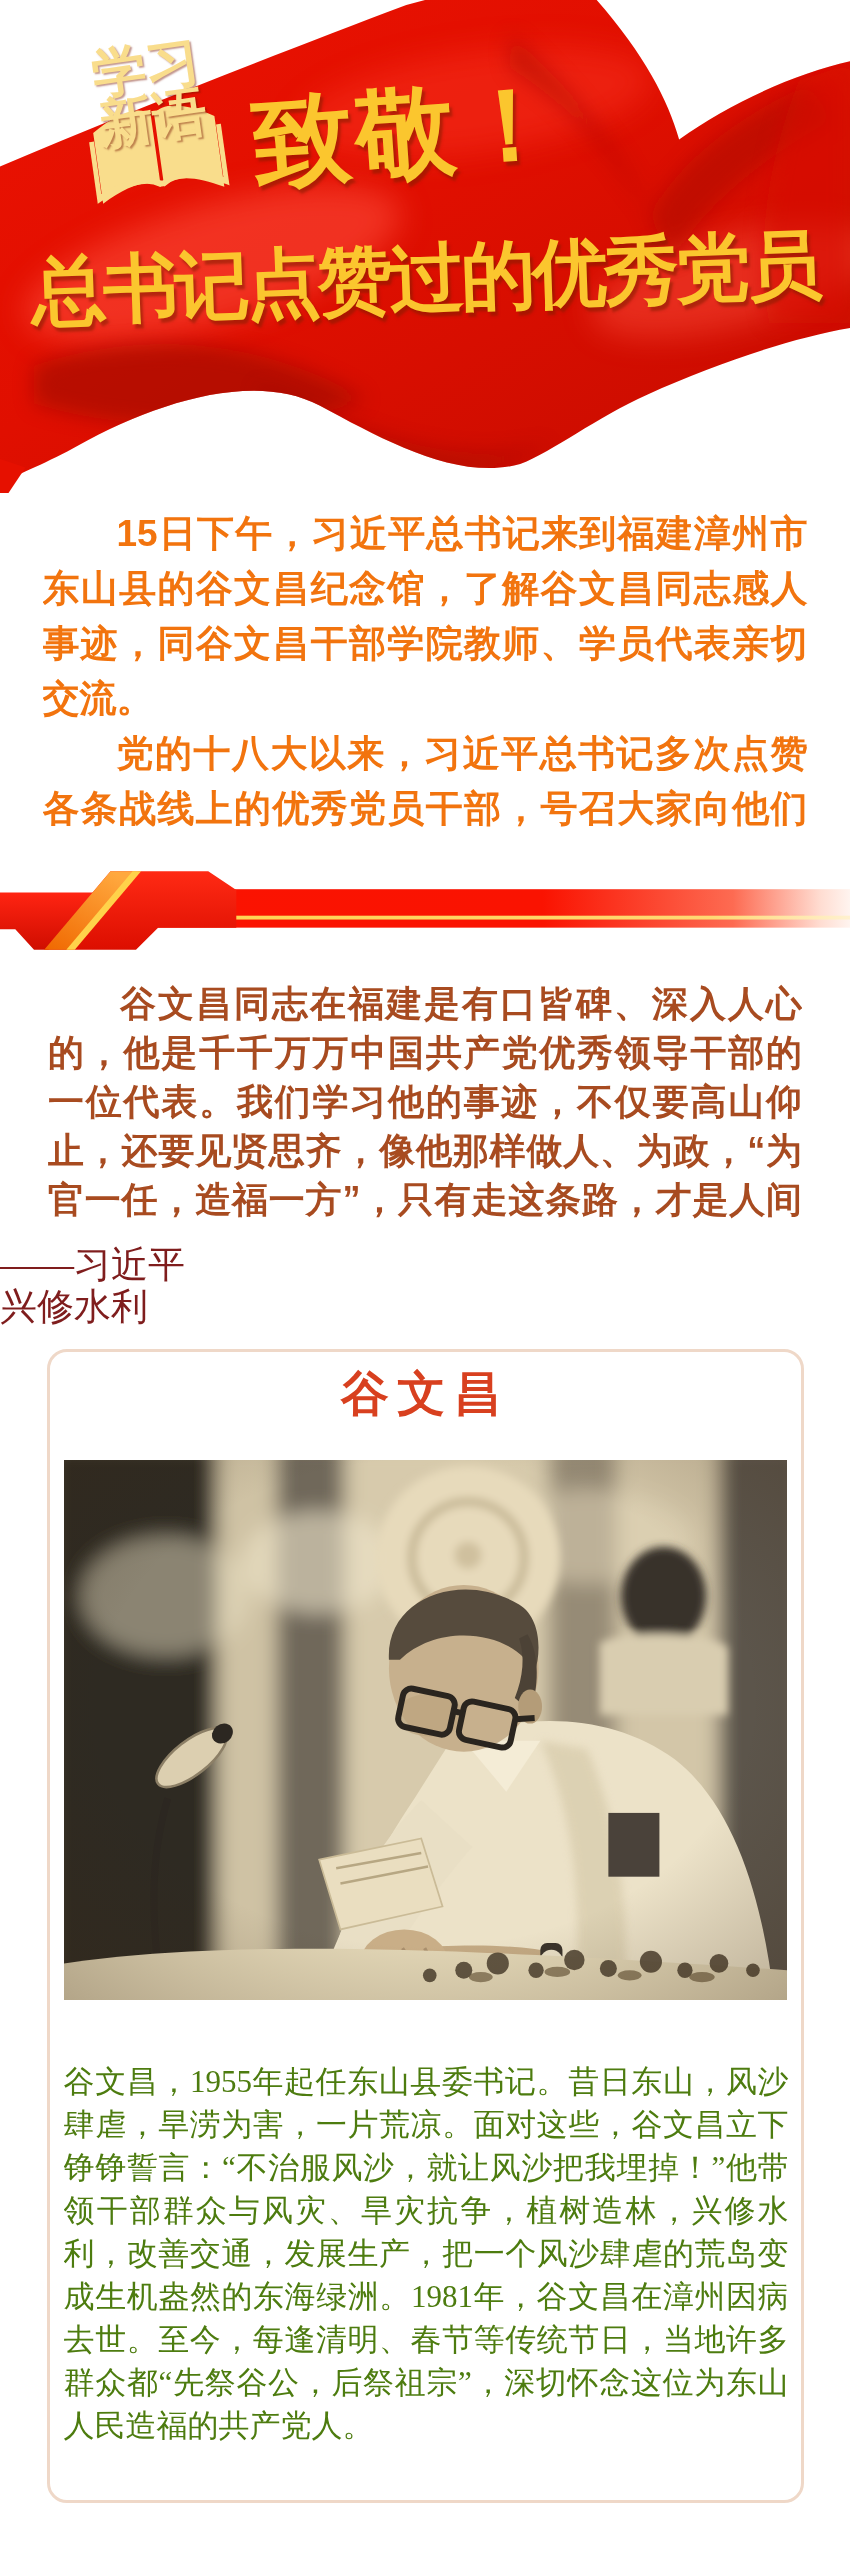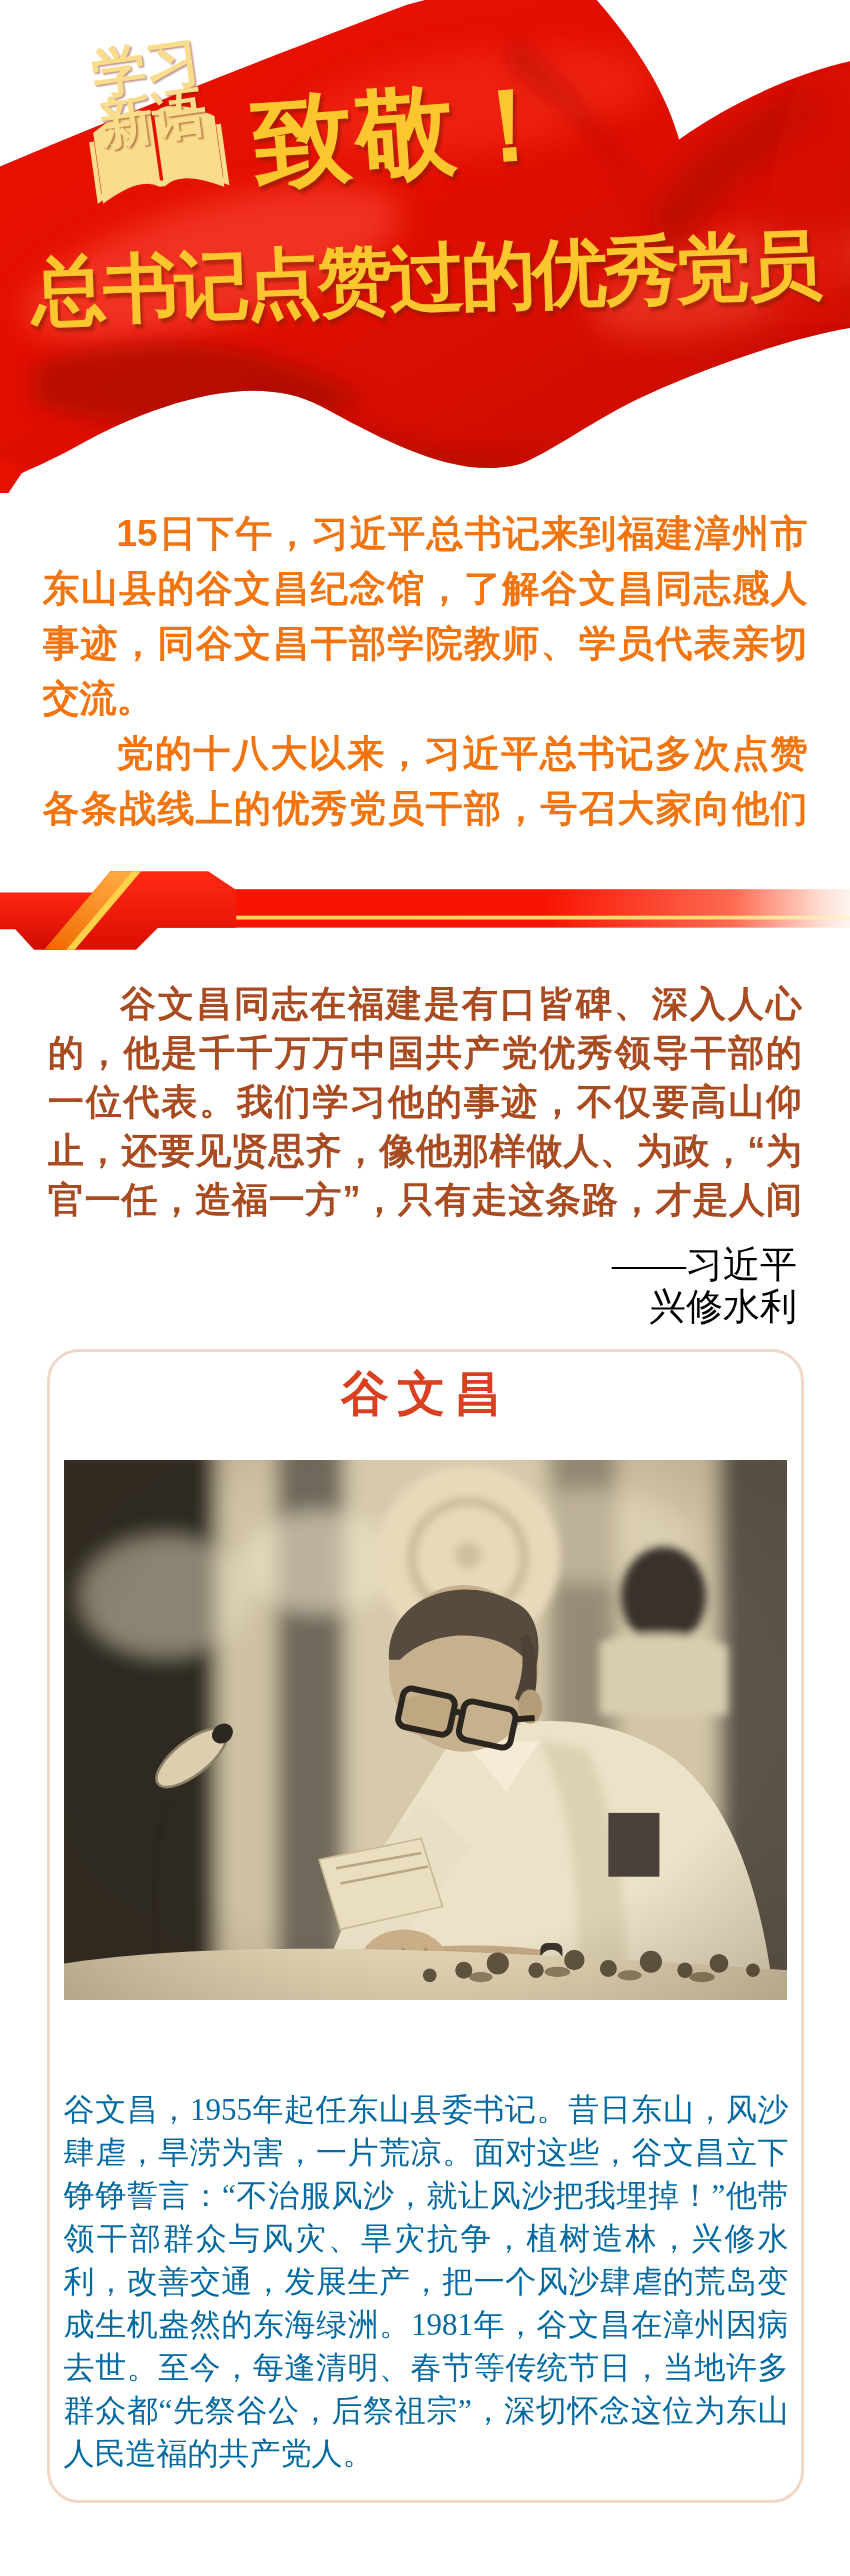--- a/index.html
+++ b/index.html
@@ -26,31 +26,31 @@
   .intro{width:765px;margin:0 auto;padding-top:12.8px;height:332px;overflow:hidden;}
   .intro p{margin:0;font-size:37px;line-height:55px;font-weight:bold;color:#f2740e;
            text-indent:2em;text-align:justify;letter-spacing:0;}
 
   
   .divider{display:block;margin-top:23px;width:850px;height:94px;}
 
   
   .quote-text{margin:24px 48px 0 48px;height:247px;overflow:hidden;font-size:36px;line-height:49px;
               font-weight:bold;color:#a84b20;text-indent:2em;text-align:justify;}
-  .attribution{margin:18.7px 53px 0 0;text-align:right;font-family:"Liberation Serif",serif;
-               font-size:37px;line-height:42px;color:#000000;}
+  .attribution{margin:18.7px 53px 0 0;font-family:"Liberation Serif",serif;
+               font-size:37px;line-height:42px;color:#7f1d1d;}
 
   
   .card{box-sizing:border-box;margin:20.4px 47px 0 47px;width:757px;height:1154px;overflow:hidden;
-        background:#fff;border:3.4px solid #efd8c8;border-radius:32px;padding:15.3px 13.6px 0 13.6px;}
+        background:#fff;border:3.4px solid #efd8c8;border-radius:20px;padding:15.3px 13.6px 0 13.6px;}
   .card-title{font-size:48px;line-height:53px;font-weight:bold;color:#d8401f;text-align:center;
               letter-spacing:8.5px;margin:0;}
   .photo{display:block;width:723px;height:540px;margin:40px auto 0 auto;}
-  .bio{width:725px;margin:88px auto 0 auto;height:383px;overflow:hidden;
-       font-family:"Liberation Serif",serif;font-size:31px;line-height:43px;color:#0369a1;
+  .bio{width:725px;margin:60px auto 0 auto;height:383px;overflow:hidden;
+       font-family:"Liberation Serif",serif;font-size:31px;line-height:43px;color:#4d7c0f;
        text-align:justify;}
 </style>
 </head>
 <body>
 
 <div class="page">
 
   <div class="banner">
     <svg class="flag" viewBox="0 0 1000 580" preserveAspectRatio="none" xmlns="http://www.w3.org/2000/svg">
       <defs>

